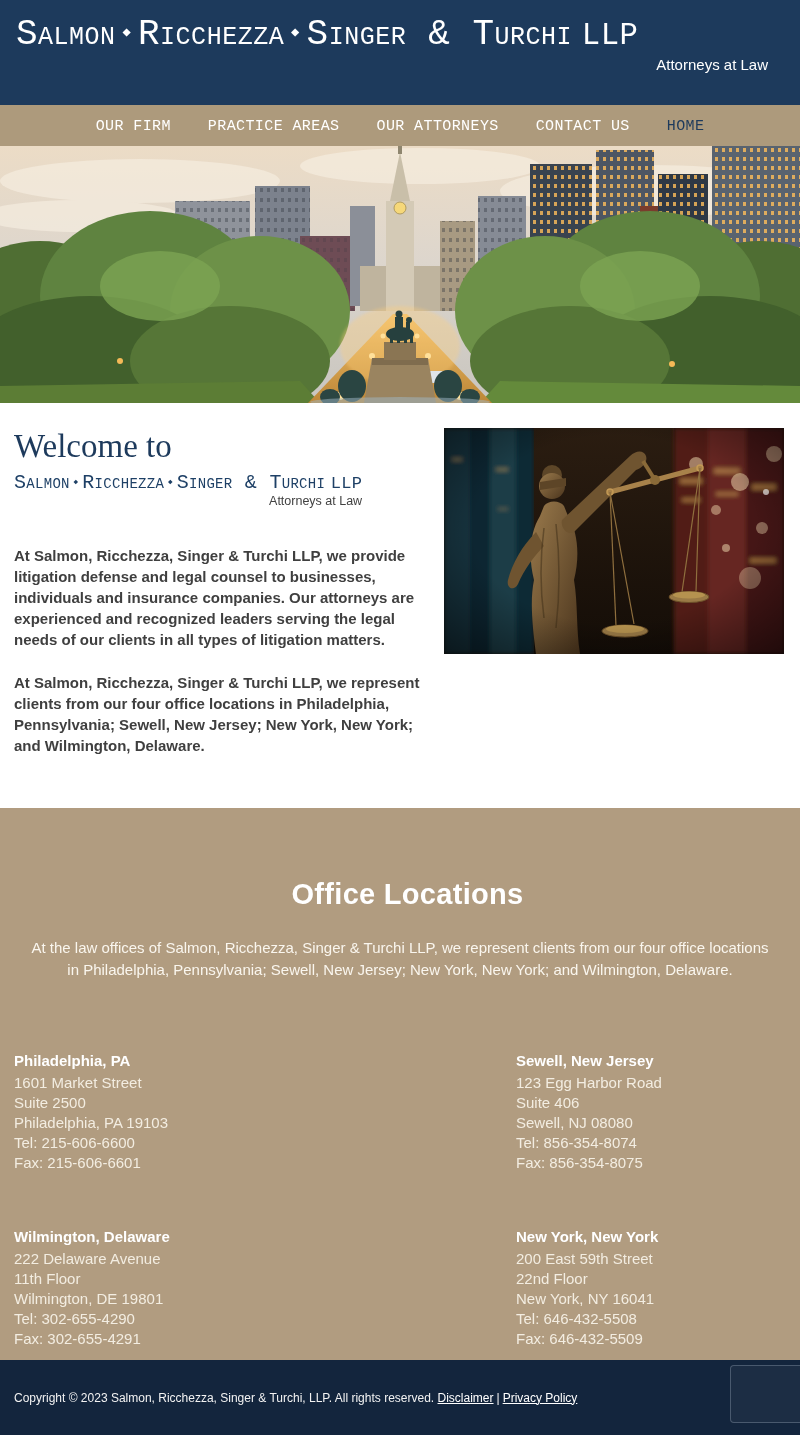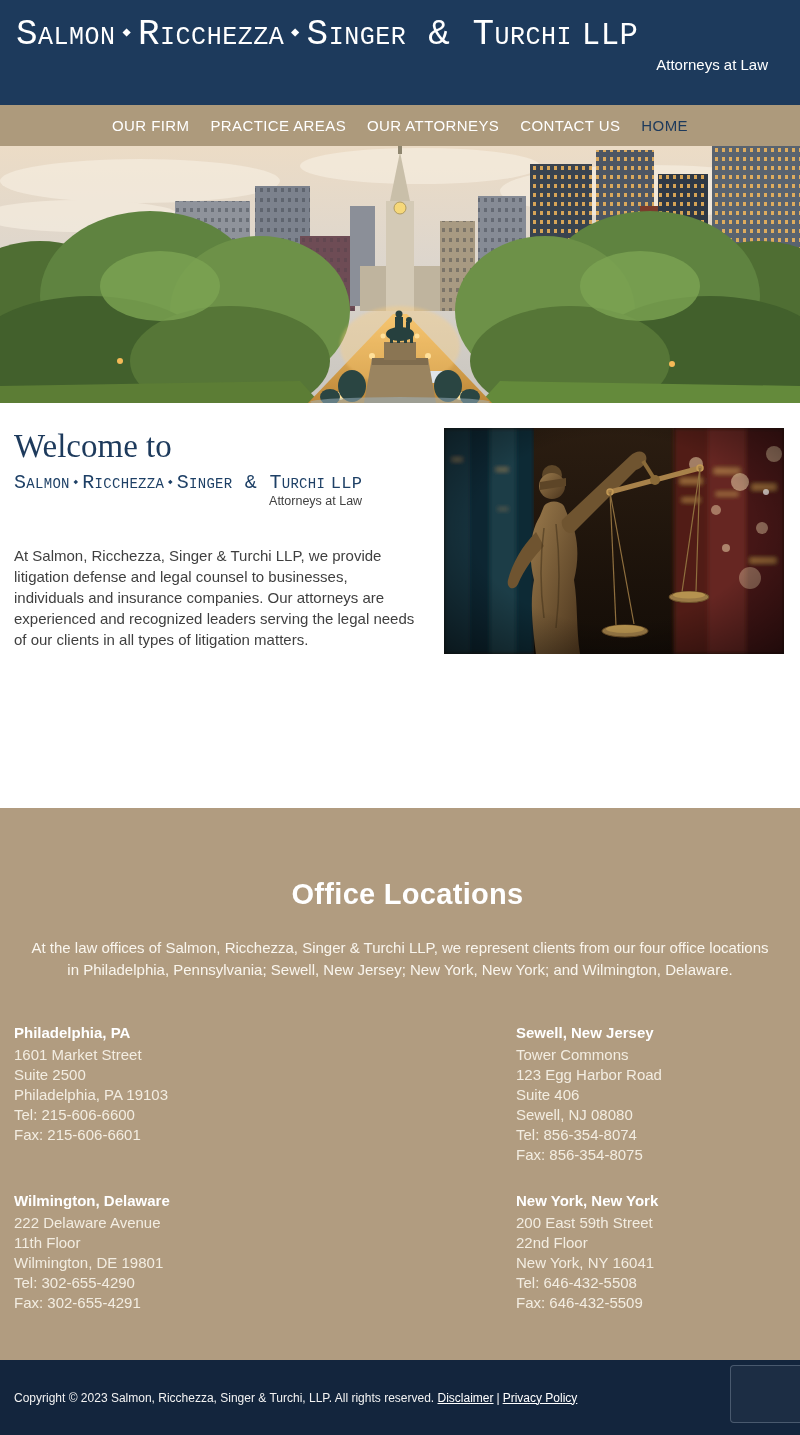--- a/index.html
+++ b/index.html
@@ -19,47 +19,47 @@
   .site-header{height:105px;background:var(--header-navy);padding:16px 20px 0 16px;}
   .brand-line{white-space:nowrap;font-family:Liberation Mono, monospace;color:#fff;
     font-size:36px;letter-spacing:.5px;line-height:1.05;}
   .bw{font-variant:small-caps;}
   .bsep{display:inline-block;font-size:.38em;vertical-align:.62em;margin:0 .5em;}
   .bllp{margin-left:.32em;font-size:.85em;}
   .header-tagline{color:#fff;font-size:15px;text-align:right;padding-right:12px;margin-top:2px;}
 
   
   .main-nav{height:41px;background:var(--nav-tan);display:flex;align-items:center;justify-content:center;}
-  .main-nav ul{list-style:none;display:flex;gap:21px;align-items:flex-start;}
+  .main-nav ul{list-style:none;display:flex;gap:37px;align-items:flex-start;font-family:Liberation Mono, monospace;}
   .nav-link{color:#fff;font-size:15px;letter-spacing:.4px;text-decoration:none;cursor:pointer;}
   .nav-link.active{color:var(--header-navy);}
 
   
   .hero{height:257px;line-height:0;}
   .hero svg{display:block;}
 
   
   .welcome{height:405px;padding:25px 16px 0 14px;display:flex;align-items:flex-start;}
   .welcome-left{width:406px;flex:none;}
   .welcome-heading{font-family:"Liberation Serif","DejaVu Serif",serif;font-weight:normal;
     color:var(--header-navy);font-size:33px;line-height:1.1;margin-bottom:8px;}
   .welcome-brand{display:inline-block;}
   .welcome-brand .brand-line{color:var(--logo-navy);font-size:20px;letter-spacing:.3px;}
   .welcome-tagline{color:#414141;font-size:12.5px;text-align:right;margin-top:1px;}
-  .welcome-p{color:var(--body-text);font-size:15px;line-height:21px;margin-top:22px;}
+  .welcome-p{color:var(--body-text);font-size:15px;line-height:21px;margin-top:22px;font-weight:bold;}
   .welcome-p.first{margin-top:36px;}
   .justice-img{margin-left:auto;width:340px;height:226px;line-height:0;}
 
   
   .offices{height:552px;background:var(--section-tan);padding-top:70px;color:#fff;}
   .offices-heading{text-align:center;font-size:29px;font-weight:bold;letter-spacing:.3px;margin-left:15px;}
   .offices-intro{max-width:745px;margin:26px auto 8px;text-align:center;font-size:15px;line-height:22px;
     color:#faf6ee;}
   .office-grid{display:grid;grid-template-columns:502px 1fr;row-gap:26px;padding:0 14px;margin-top:42px;}
-  .office-city{font-weight:bold;font-size:15px;line-height:20px;margin-bottom:2px;color:#fff;}
+  .office-city{font-weight:bold;font-size:15px;line-height:20px;margin-bottom:2px;color:#fff;margin-top:28px;}
   .office-lines div{font-size:15px;line-height:20px;color:#f3ede1;}
 
   
   .site-footer{height:75px;background:var(--footer-navy);display:flex;align-items:center;
     padding:0 14px;position:relative;color:#f2f2f2;font-size:12px;}
   .footer-link{color:#fff;text-decoration:underline;cursor:pointer;}
   .footer-sep{margin:0 3px;}
   .recaptcha-badge{position:absolute;right:0;top:5px;width:70px;height:58px;
     border:1px solid rgba(160,172,188,.35);border-right:none;border-radius:4px 0 0 4px;
     background:rgba(255,255,255,.04);}
@@ -213,20 +213,21 @@
   <section class="welcome">
     <div class="welcome-left">
       <h1 class="welcome-heading">Welcome to</h1>
       <div class="welcome-brand">
         <div class="brand-line">
           <span class="bw">Salmon</span><span class="bsep">◆</span><span class="bw">Ricchezza</span><span class="bsep">◆</span><span class="bw">Singer &amp; Turchi</span><span class="bllp">LLP</span>
         </div>
         <div class="welcome-tagline">Attorneys at Law</div>
       </div>
       <p class="welcome-p first">At Salmon, Ricchezza, Singer &amp; Turchi LLP, we provide litigation defense and legal counsel to businesses, individuals and insurance companies. Our attorneys are experienced and recognized leaders serving the legal needs of our clients in all types of litigation matters.</p>
+      <p class="welcome-p">At Salmon, Ricchezza, Singer &amp; Turchi LLP, we represent clients from our four office locations in Philadelphia, Pennsylvania; Sewell, New Jersey; New York, New York; and Wilmington, Delaware.</p>
     </div>
     <div class="justice-img">
       <svg width="340" height="226" viewBox="0 0 340 226" aria-hidden="true">
         <defs>
           <linearGradient id="bronze" x1="0" y1="0" x2="1" y2="1">
             <stop offset="0" stop-color="#9a7a4c"></stop>
               <stop offset="1" stop-color="#4b351d"></stop>
           </linearGradient>
           <linearGradient id="midbg" x1="0" y1="0" x2="0" y2="1">
             <stop offset="0" stop-color="#2b1d11"></stop>
@@ -319,21 +320,20 @@
             <div>Suite 2500</div>
             <div>Philadelphia, PA 19103</div>
             <div>Tel: 215-606-6600</div>
             <div>Fax: 215-606-6601</div>
           </div>
         </div>
 
         <div class="office">
           <div class="office-city">Sewell, New Jersey</div>
           <div class="office-lines">
-            <div>Tower Commons</div>
             <div>123 Egg Harbor Road</div>
             <div>Suite 406</div>
             <div>Sewell, NJ 08080</div>
             <div>Tel: 856-354-8074</div>
             <div>Fax: 856-354-8075</div>
           </div>
         </div>
 
         <div class="office">
           <div class="office-city">Wilmington, Delaware</div>

